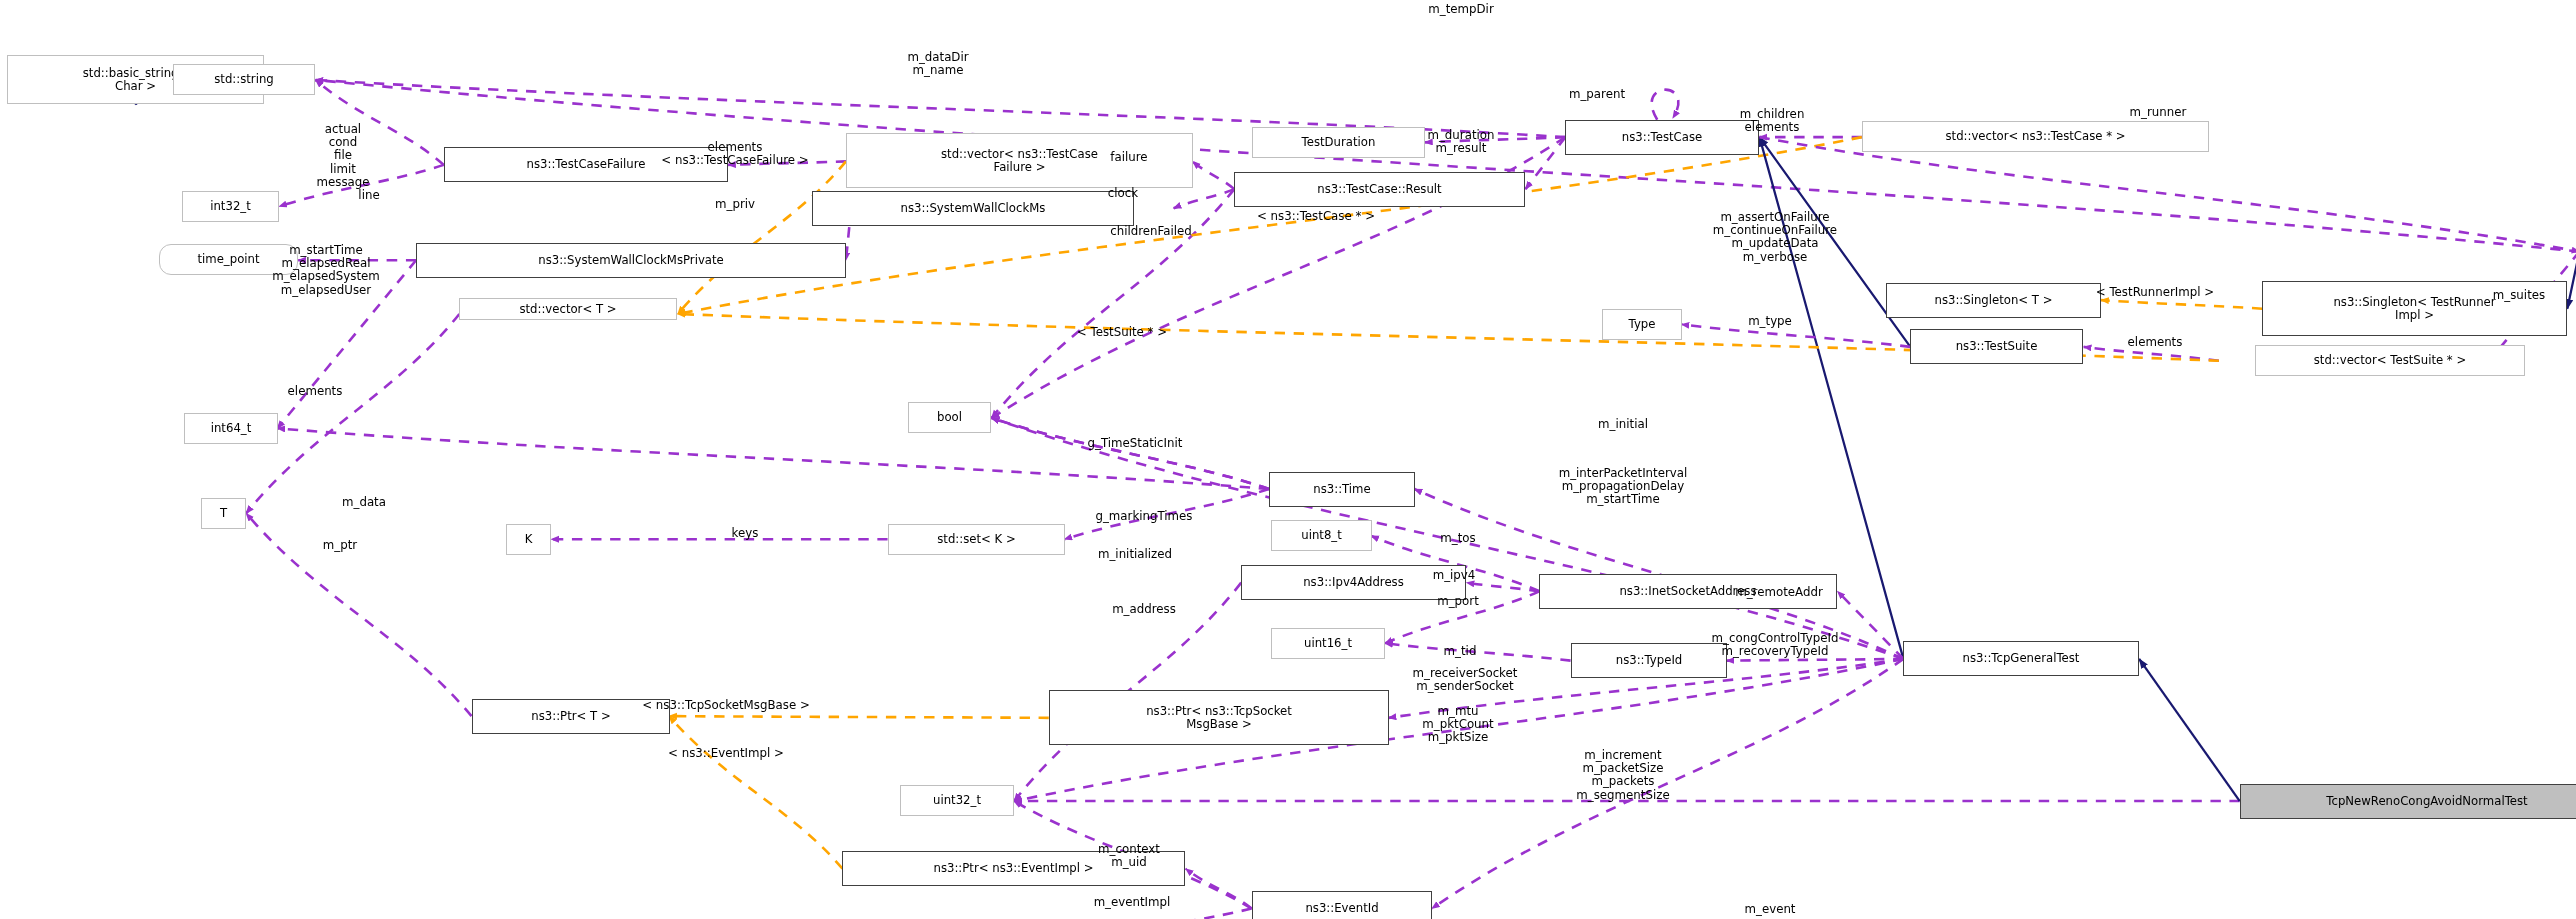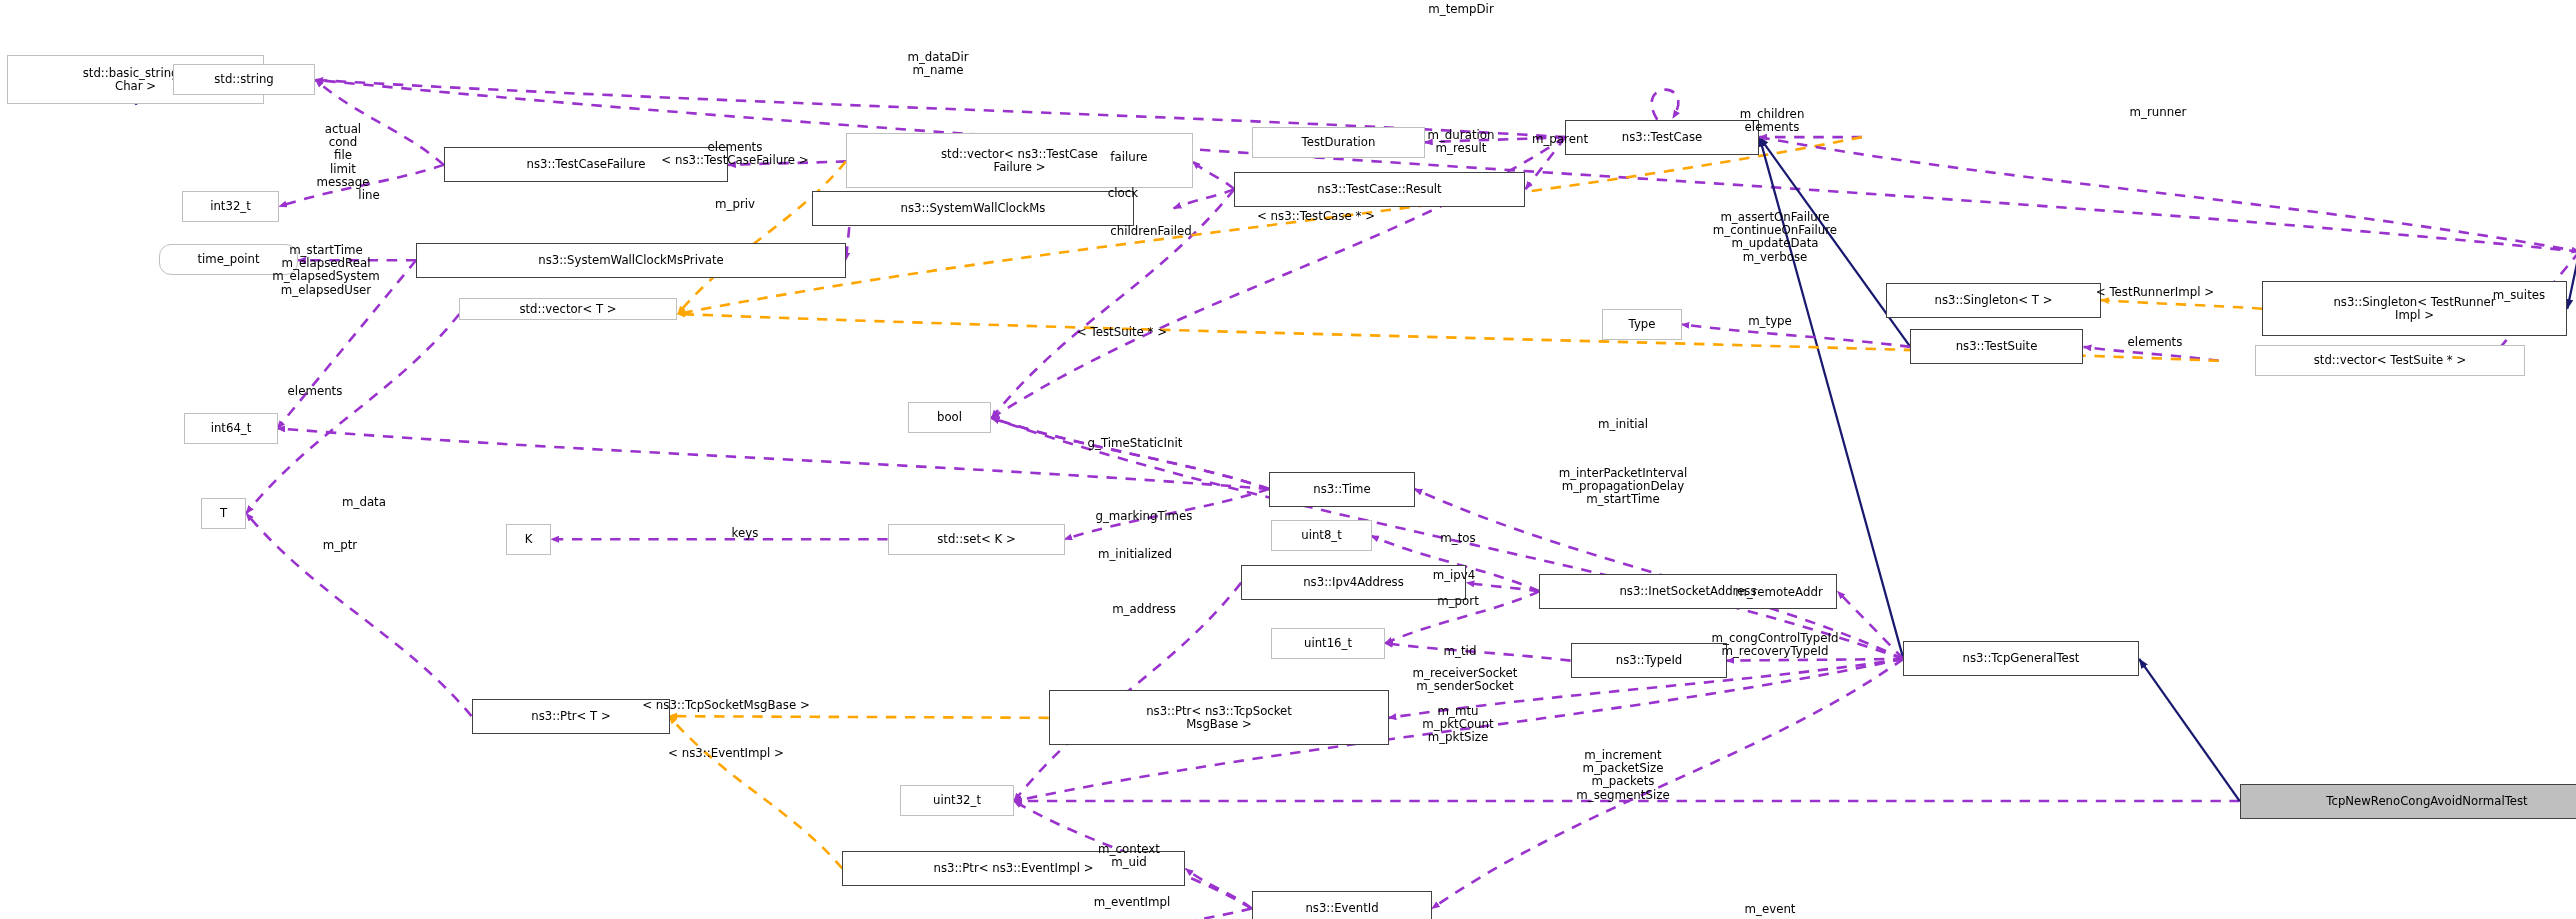--- a/index.html
+++ b/index.html
@@ -117,20 +117,21 @@
     <div class="node solid" style="left: 1241px; top: 565px; width: 225px; height: 35px; font-size: 11.7px;">ns3::Ipv4Address</div>
     <div class="node light" style="left: 1271px; top: 628px; width: 114px; height: 31px; font-size: 11.7px;">uint16_t</div>
     <div class="node solid" style="left: 1252px; top: 891px; width: 180px; height: 35px; font-size: 11.7px;">ns3::EventId</div>
     <div class="node solid" style="left: 1571px; top: 643px; width: 156px; height: 35px; font-size: 11.7px;">ns3::TypeId</div>
     <div class="node solid" style="left: 1539px; top: 574px; width: 298px; height: 35px; font-size: 11.7px;">ns3::InetSocketAddress</div>
     <div class="node light" style="left: 1602px; top: 309px; width: 80px; height: 31px; font-size: 11.7px;">Type</div>
     <div class="node solid" style="left: 1565px; top: 120px; width: 194px; height: 35px; font-size: 11.7px;">ns3::TestCase</div>
     <div class="node solid" style="left: 1886px; top: 283px; width: 215px; height: 35px; font-size: 11.7px;">ns3::Singleton&lt; T &gt;</div>
     <div class="node solid" style="left: 1910px; top: 329px; width: 173px; height: 35px; font-size: 11.7px;">ns3::TestSuite</div>
     <div class="node solid" style="left: 1903px; top: 641px; width: 236px; height: 35px; font-size: 11.7px;">ns3::TcpGeneralTest</div>
+    <div class="node light" style="left: 1862px; top: 121px; width: 347px; height: 31px; font-size: 11.7px;">std::vector&lt; ns3::TestCase * &gt;</div>
     <div class="node light" style="left: 2219px; top: 345px; width: 270px; height: 31px; font-size: 11.7px; margin-left: 36px;">std::vector&lt; TestSuite * &gt;</div>
     <div class="node solid" style="left: 2262px; top: 281px; width: 305px; height: 55px; font-size: 11.7px;">ns3::Singleton&lt; TestRunner
 Impl &gt;</div>
     <div class="node current" style="left: 2240px; top: 784px; width: 374px; height: 35px; font-size: 11.7px;">TcpNewRenoCongAvoidNormalTest</div>
     <div class="elabel" style="left: 1461px; top: 10.4px; font-size: 11.8px;">m_tempDir</div>
     <div class="elabel" style="left: 938px; top: 64px; font-size: 11.8px;">m_dataDir
 m_name</div>
     <div class="elabel" style="left: 343px; top: 156px; font-size: 11.8px;">actual
 cond
 file
@@ -143,21 +144,21 @@
     <div class="elabel" style="left: 1123px; top: 194px; font-size: 11.8px;">clock</div>
     <div class="elabel" style="left: 1151px; top: 232px; font-size: 11.8px;">childrenFailed</div>
     <div class="elabel" style="left: 735px; top: 205px; font-size: 11.8px;">m_priv</div>
     <div class="elabel" style="left: 326px; top: 270px; font-size: 11.8px;">m_startTime
 m_elapsedReal
 m_elapsedSystem
 m_elapsedUser</div>
     <div class="elabel" style="left: 1316px; top: 217px; font-size: 11.8px;">&lt; ns3::TestCase * &gt;</div>
     <div class="elabel" style="left: 1461px; top: 142px; font-size: 11.8px;">m_duration
 m_result</div>
-    <div class="elabel" style="left: 1560px; top: 95px; font-size: 11.8px; margin-top: 45px;">m_parent</div>
+    <div class="elabel" style="left: 1597px; top: 95px; font-size: 11.8px;">m_parent</div>
     <div class="elabel" style="left: 1772px; top: 121px; font-size: 11.8px;">m_children
 elements</div>
     <div class="elabel" style="left: 2158px; top: 113px; font-size: 11.8px;">m_runner</div>
     <div class="elabel" style="left: 1775px; top: 237px; font-size: 11.8px;">m_assertOnFailure
 m_continueOnFailure
 m_updateData
 m_verbose</div>
     <div class="elabel" style="left: 2155px; top: 293px; font-size: 11.8px;">&lt; TestRunnerImpl &gt;</div>
     <div class="elabel" style="left: 2519px; top: 296px; font-size: 11.8px;">m_suites</div>
     <div class="elabel" style="left: 2155px; top: 343px; font-size: 11.8px;">elements</div>

